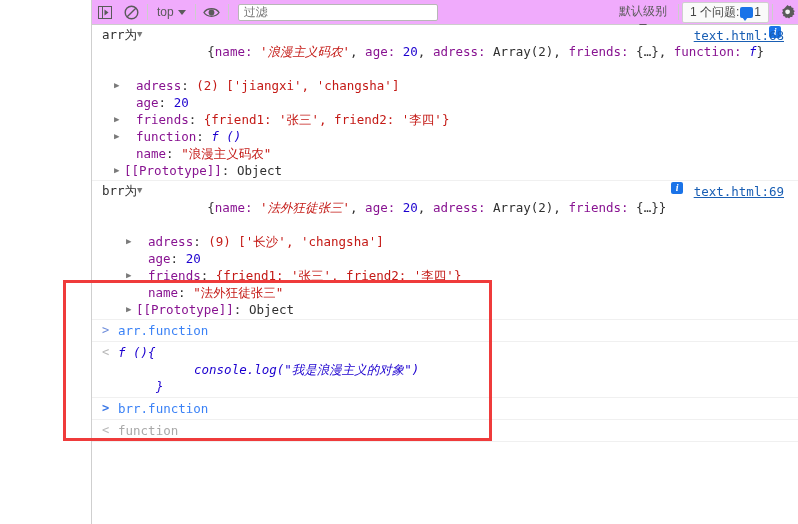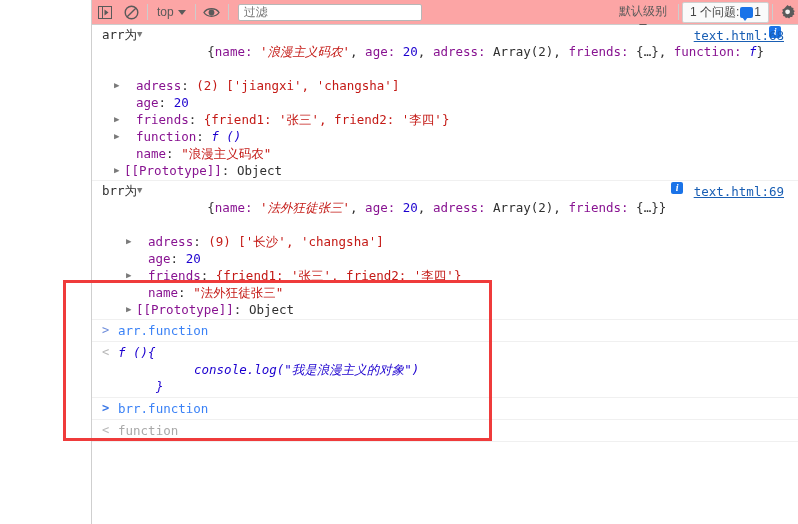--- a/index.html
+++ b/index.html
@@ -13,39 +13,39 @@
   }
   
   #left-gutter{
     position:absolute;left:0;top:0;width:92px;height:524px;
     background:#ffffff;border-right:1px solid #cfcfcf;
     box-sizing:border-box;
   }
   
   #toolbar{
     position:absolute;left:92px;top:0;width:706px;height:25px;
-    background:#fca5a5;border-bottom:1px solid #cdcdcd;
+    background:#f0abfc;border-bottom:1px solid #cdcdcd;
     display:flex;align-items:center;box-sizing:border-box;
     font-family:"Liberation Sans",sans-serif;font-size:12px;color:#5a5a5a;
   }
   .tb-btn{
     width:26px;height:25px;display:flex;align-items:center;justify-content:center;
     cursor:pointer;
   }
   .tb-sep{width:1px;height:16px;background:#cdcdcd;margin:0 3px;}
   .tb-select{
     display:flex;align-items:center;gap:4px;padding:0 6px;height:19px;cursor:pointer;
     color:#5a5a5a;
   }
   .caret{
     width:0;height:0;border-left:4px solid transparent;border-right:4px solid transparent;
     border-top:5px solid #5a5a5a;display:inline-block;
   }
   #filter-input{
-    flex:0 0 auto;width:184px;height:17px;margin-left:6px;
+    flex:0 0 auto;width:200px;height:17px;margin-left:6px;
     border:1px solid #b7b7b7;border-radius:2px;background:#fff;
     font-family:"Liberation Sans",sans-serif;font-size:12px;color:#8a8a8a;
     padding:1px 5px;box-sizing:border-box;outline:none;
   }
   #toolbar-spacer{flex:1;}
   #level-select{margin-right:2px;flex-direction:column;}
   .issues-box{
     display:flex;align-items:center;gap:1px;height:19px;padding:0 7px;
     border:1px solid #cfcfcf;border-radius:2px;background:#fafafa;cursor:pointer;
     color:#444;

